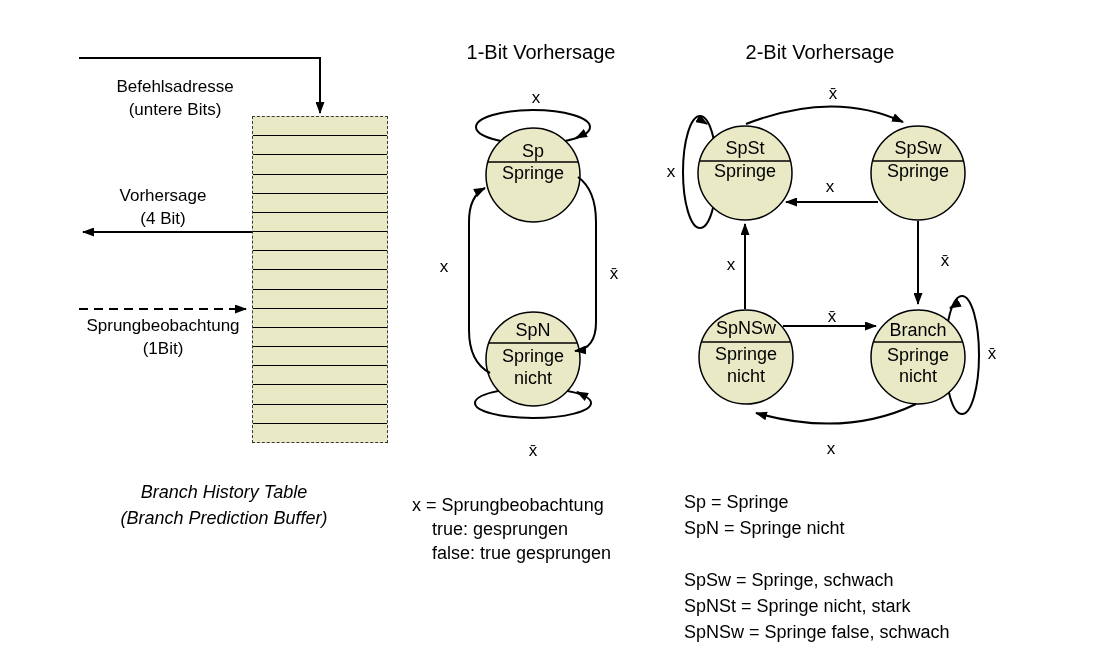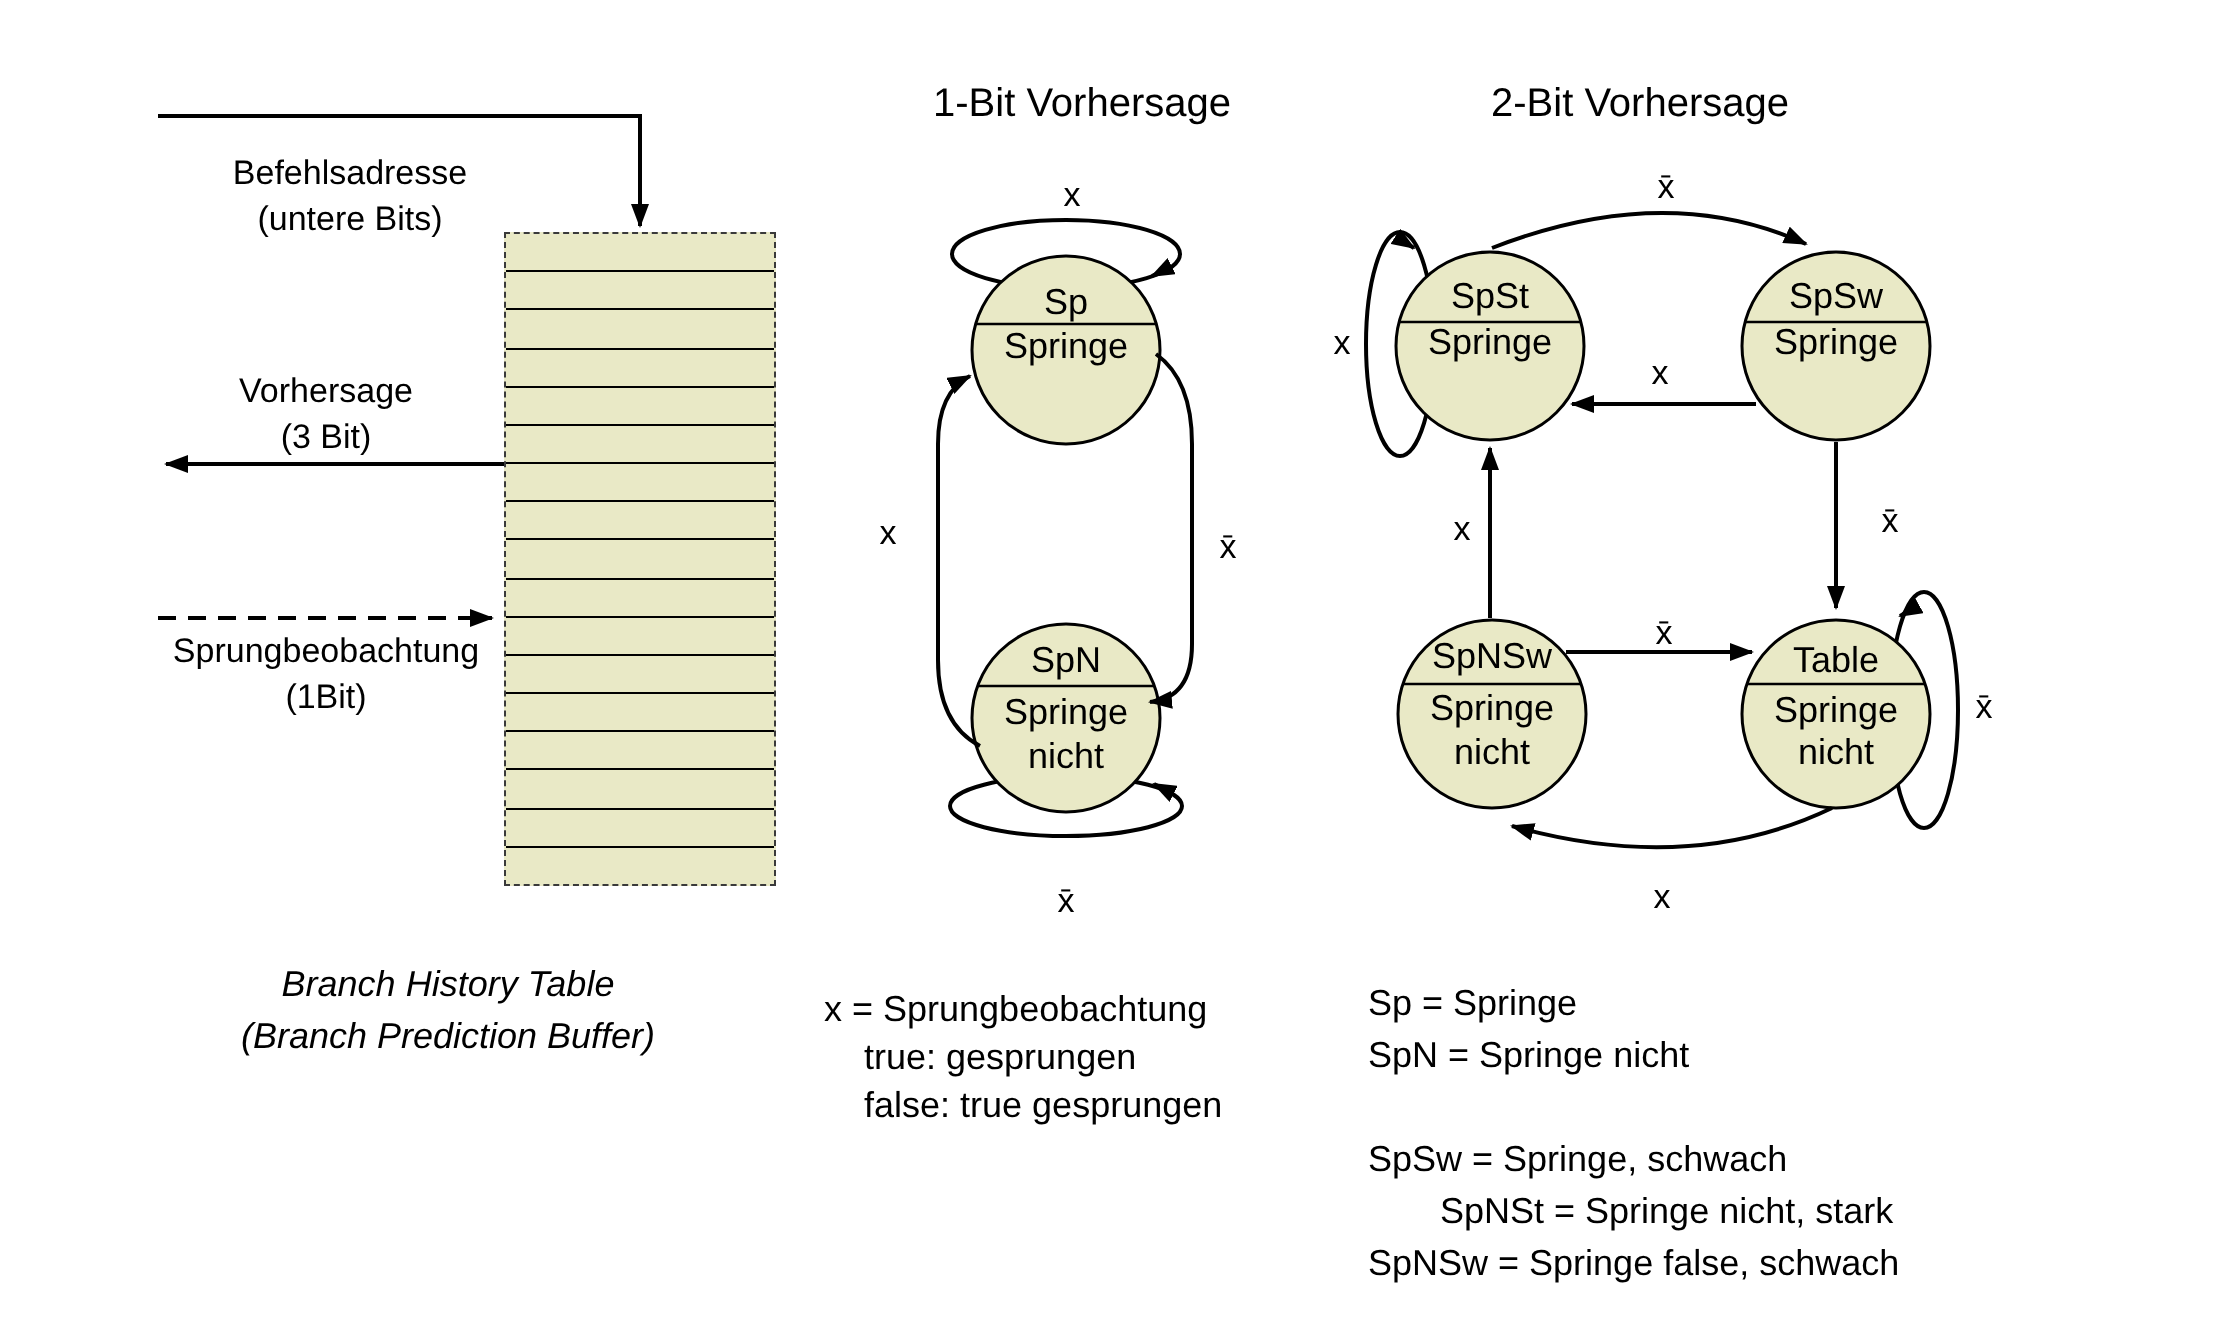--- a/index.html
+++ b/index.html
@@ -91,21 +91,21 @@
       <div class="bht-row"></div>
       <div class="bht-row"></div>
       <div class="bht-row"></div>
       <div class="bht-row"></div>
       <div class="bht-row"></div>
     </div>
 
   <div class="lbl" style="left:175px; top:87px">Befehlsadresse</div>
   <div class="lbl" style="left:175px; top:110px">(untere Bits)</div>
   <div class="lbl" style="left:163px; top:196px">Vorhersage</div>
-  <div class="lbl" style="left:163px; top:219px">(3 Bit)</div>
+  <div class="lbl" style="left:163px; top:219px">(4 Bit)</div>
   <div class="lbl" style="left:163px; top:326px">Sprungbeobachtung</div>
   <div class="lbl" style="left:163px; top:349px">(1Bit)</div>
   <div class="lbl caption-lbl" style="left:224px; top:493px">Branch History Table</div>
   <div class="lbl caption-lbl" style="left:224px; top:519px">(Branch Prediction Buffer)</div>
 
   <div class="lbl title-lbl" style="left:541px; top:52px">1-Bit Vorhersage</div>
   <div class="lbl title-lbl" style="left:820px; top:52px">2-Bit Vorhersage</div>
 
   <div class="lbl state-name" style="left:533px; top:152px">Sp</div>
   <div class="lbl state-word" style="left:533px; top:174px">Springe</div>
@@ -118,36 +118,36 @@
   <div class="lbl edge-lbl" style="left:444px; top:267px">x</div>
   <div class="lbl edge-lbl" style="left:533px; top:451px">x̄</div>
 
   <div class="lbl state-name" style="left:745px; top:149px">SpSt</div>
   <div class="lbl state-word" style="left:745px; top:172px">Springe</div>
   <div class="lbl state-name" style="left:918px; top:149px">SpSw</div>
   <div class="lbl state-word" style="left:918px; top:172px">Springe</div>
   <div class="lbl state-name" style="left:746px; top:329px">SpNSw</div>
   <div class="lbl state-word" style="left:746px; top:355px">Springe</div>
   <div class="lbl state-word" style="left:746px; top:377px">nicht</div>
-  <div class="lbl state-name" style="left:918px; top:331px">Table</div>
+  <div class="lbl state-name" style="left:918px; top:331px">Branch</div>
   <div class="lbl state-word" style="left:918px; top:356px">Springe</div>
   <div class="lbl state-word" style="left:918px; top:377px">nicht</div>
 
   <div class="lbl edge-lbl" style="left:671px; top:172px">x</div>
   <div class="lbl edge-lbl" style="left:833px; top:94px">x̄</div>
   <div class="lbl edge-lbl" style="left:830px; top:187px">x</div>
   <div class="lbl edge-lbl" style="left:731px; top:265px">x</div>
   <div class="lbl edge-lbl" style="left:945px; top:261px">x̄</div>
   <div class="lbl edge-lbl" style="left:832px; top:317px">x̄</div>
   <div class="lbl edge-lbl" style="left:831px; top:449px">x</div>
   <div class="lbl edge-lbl" style="left:992px; top:354px">x̄</div>
 
   <div class="legend-line" style="left:412px; top:505px">x = Sprungbeobachtung</div>
   <div class="legend-line" style="left:432px; top:529px">true: gesprungen</div>
   <div class="legend-line" style="left:432px; top:553px">false: true gesprungen</div>
 
   <div class="legend-line" style="left:684px; top:502px">Sp = Springe</div>
   <div class="legend-line" style="left:684px; top:528px">SpN = Springe nicht</div>
   <div class="legend-line" style="left:684px; top:580px">SpSw = Springe, schwach</div>
-  <div class="legend-line" style="left:720px; top:606px">SpNSt = Springe nicht, stark</div>
+  <div class="legend-line" style="left:684px; top:606px">SpNSt = Springe nicht, stark</div>
   <div class="legend-line" style="left:684px; top:632px">SpNSw = Springe false, schwach</div>
 
 </div>
 
 </body></html>

